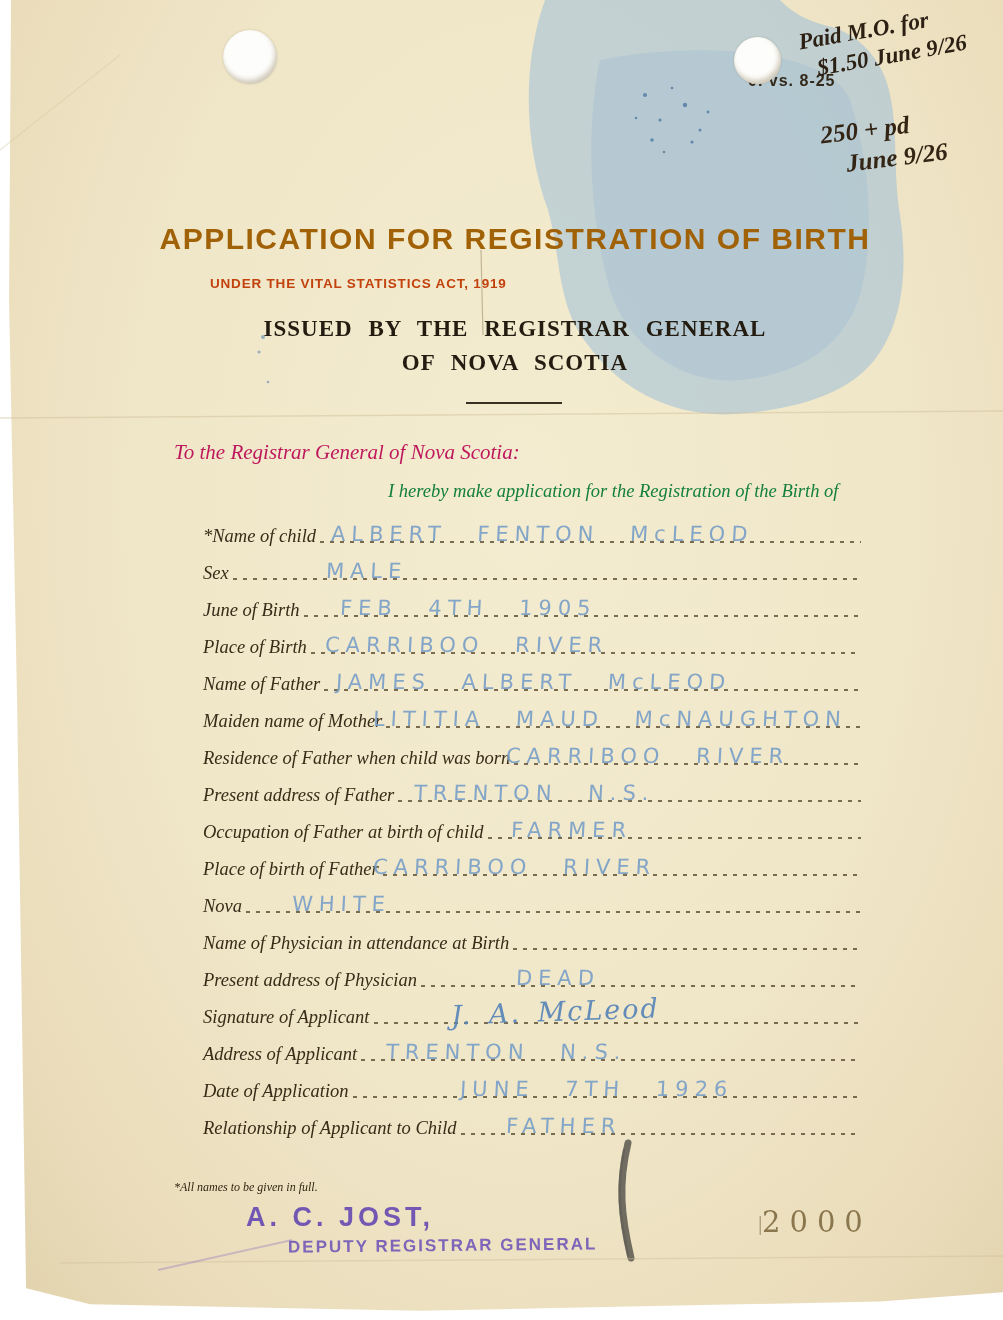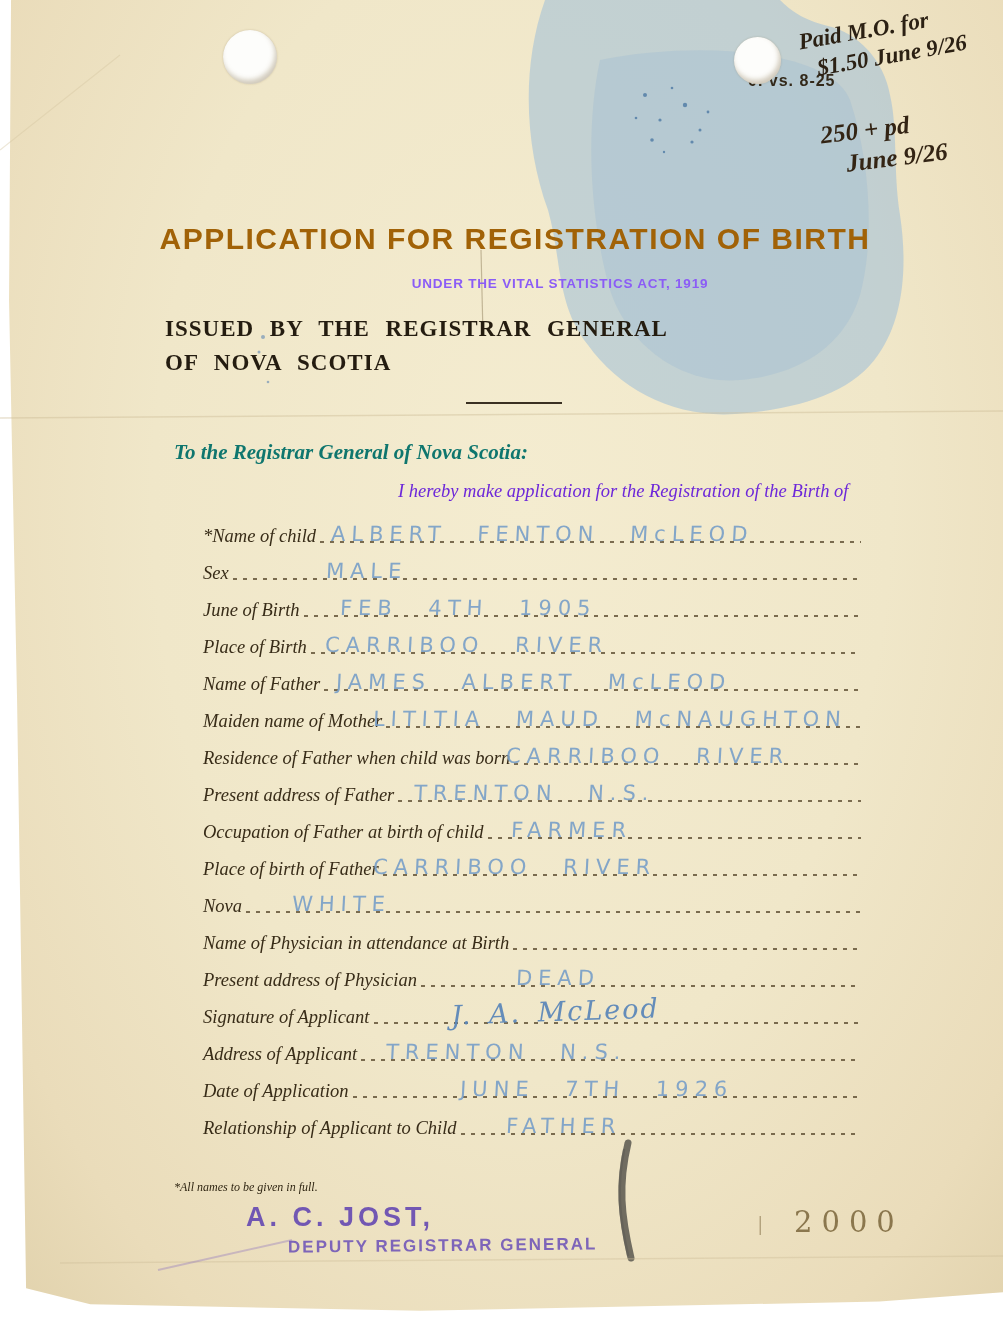--- a/index.html
+++ b/index.html
@@ -14,31 +14,31 @@
   
   .hole{position:absolute;border-radius:50%;background:#fdfdfb;
         box-shadow:inset -2px -4px 5px rgba(130,110,70,.35), 0 0 2px rgba(120,100,60,.3);z-index:30;}
   #hole-left{left:223px;top:30px;width:54px;height:54px;}
   #hole-right{left:734px;top:37px;width:47px;height:47px;}
   #form-number{position:absolute;left:748px;top:72px;font-family:"Liberation Sans",sans-serif;
      font-weight:bold;font-size:16px;letter-spacing:1px;color:#33291a;z-index:20;}
   #title{position:absolute;left:150px;top:222px;width:730px;text-align:center;
      font-family:"Liberation Sans",sans-serif;font-weight:bold;font-size:30px;
      letter-spacing:1.5px;color:#a16207;z-index:6;}
-  #subtitle{position:absolute;left:210px;top:276px;width:700px;text-align:center;
+  #subtitle{position:absolute;left:210px;top:276px;width:700px;text-align:left;
      font-family:"Liberation Sans",sans-serif;font-weight:bold;font-size:13.5px;
-     letter-spacing:.8px;color:#8b5cf6;z-index:6;}
-  #issuer{position:absolute;left:165px;top:312px;width:700px;text-align:left;
+     letter-spacing:.8px;color:#c2410c;z-index:6;}
+  #issuer{position:absolute;left:165px;top:312px;width:700px;text-align:center;
      font-weight:bold;font-size:23px;letter-spacing:1px;word-spacing:9px;
      color:#241c10;line-height:34px;z-index:6;}
   #divider{position:absolute;left:466px;top:402px;width:96px;height:2px;background:#3a3022;z-index:6;}
-  #salutation{position:absolute;left:174px;top:440px;font-style:italic;font-weight:bold;
-     font-size:21px;color:#0f766e;z-index:6;}
-  #application-line{position:absolute;left:398px;top:481px;font-style:italic;
-     font-size:18.5px;color:#6d28d9;z-index:6;}
+  #salutation{position:absolute;left:174px;top:440px;font-style:italic;font-weight:normal;
+     font-size:21px;color:#be185d;z-index:6;}
+  #application-line{position:absolute;left:388px;top:481px;font-style:italic;
+     font-size:18.5px;color:#15803d;z-index:6;}
   #footnote{position:absolute;left:174px;top:1180px;font-style:italic;font-size:12px;
      color:#302613;z-index:6;}
   
   #fields{position:absolute;left:175px;top:510px;width:686px;z-index:8;}
   .field-row{position:relative;height:37px;display:flex;align-items:flex-end;margin-left:28px;}
   .field-label{font-style:italic;font-size:18.5px;color:#382c18;white-space:nowrap;
      line-height:1;padding-bottom:2px;}
   .dots{flex:1;height:1.7px;margin:0 0 4px 4px;
      background-image:repeating-linear-gradient(90deg,rgba(92,76,48,.8) 0 4px,transparent 4px 10px);}
   .field-value{position:absolute;bottom:1px;white-space:nowrap;
@@ -53,21 +53,21 @@
   #paid-note .l2{padding-left:14px;}
   #second-note{left:822px;top:112px;font-size:25px;transform:rotate(-7deg);color:#33241486;
      color:#332414;}
   #second-note .l2{padding-left:22px;}
   
   #stamp-name{position:absolute;left:246px;top:1202px;font-family:"Liberation Sans",sans-serif;
      font-weight:bold;font-size:27px;letter-spacing:4px;color:rgba(92,62,176,.85);z-index:7;}
   #stamp-title{position:absolute;left:288px;top:1236px;font-family:"Liberation Sans",sans-serif;
      font-weight:bold;font-size:17px;letter-spacing:2px;color:rgba(98,70,182,.8);
      transform:rotate(-.6deg);z-index:7;}
-  #number-stamp{position:absolute;left:794px;top:1205px;font-family:"DejaVu Serif",serif;
+  #number-stamp{position:absolute;left:762px;top:1205px;font-family:"DejaVu Serif",serif;
      font-size:29px;letter-spacing:9px;color:rgba(112,90,46,.78);z-index:7;}
   #number-stamp-tick{position:absolute;left:758px;top:1210px;font-size:22px;
      color:rgba(112,90,46,.6);z-index:7;}
 </style>
 </head>
 <body>
 
 <div id="scan">
   <div id="paper"></div>
 

